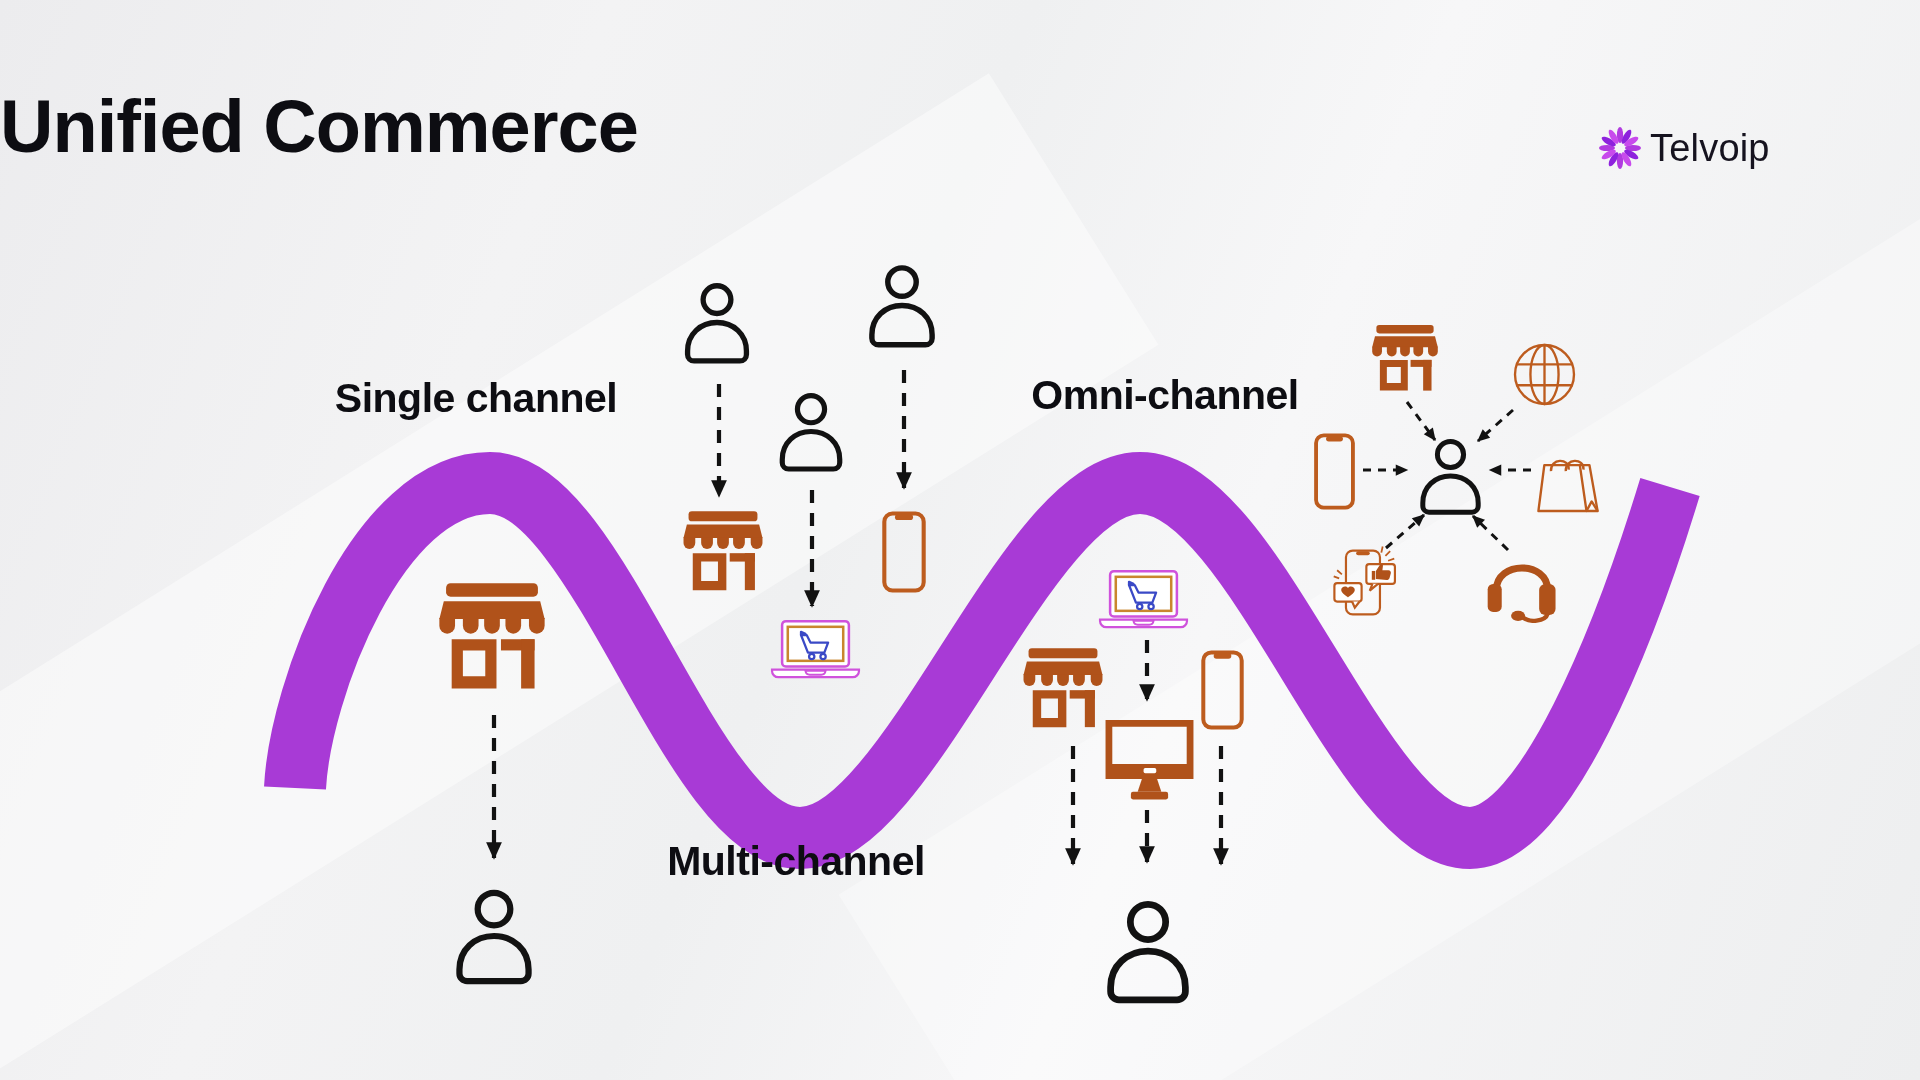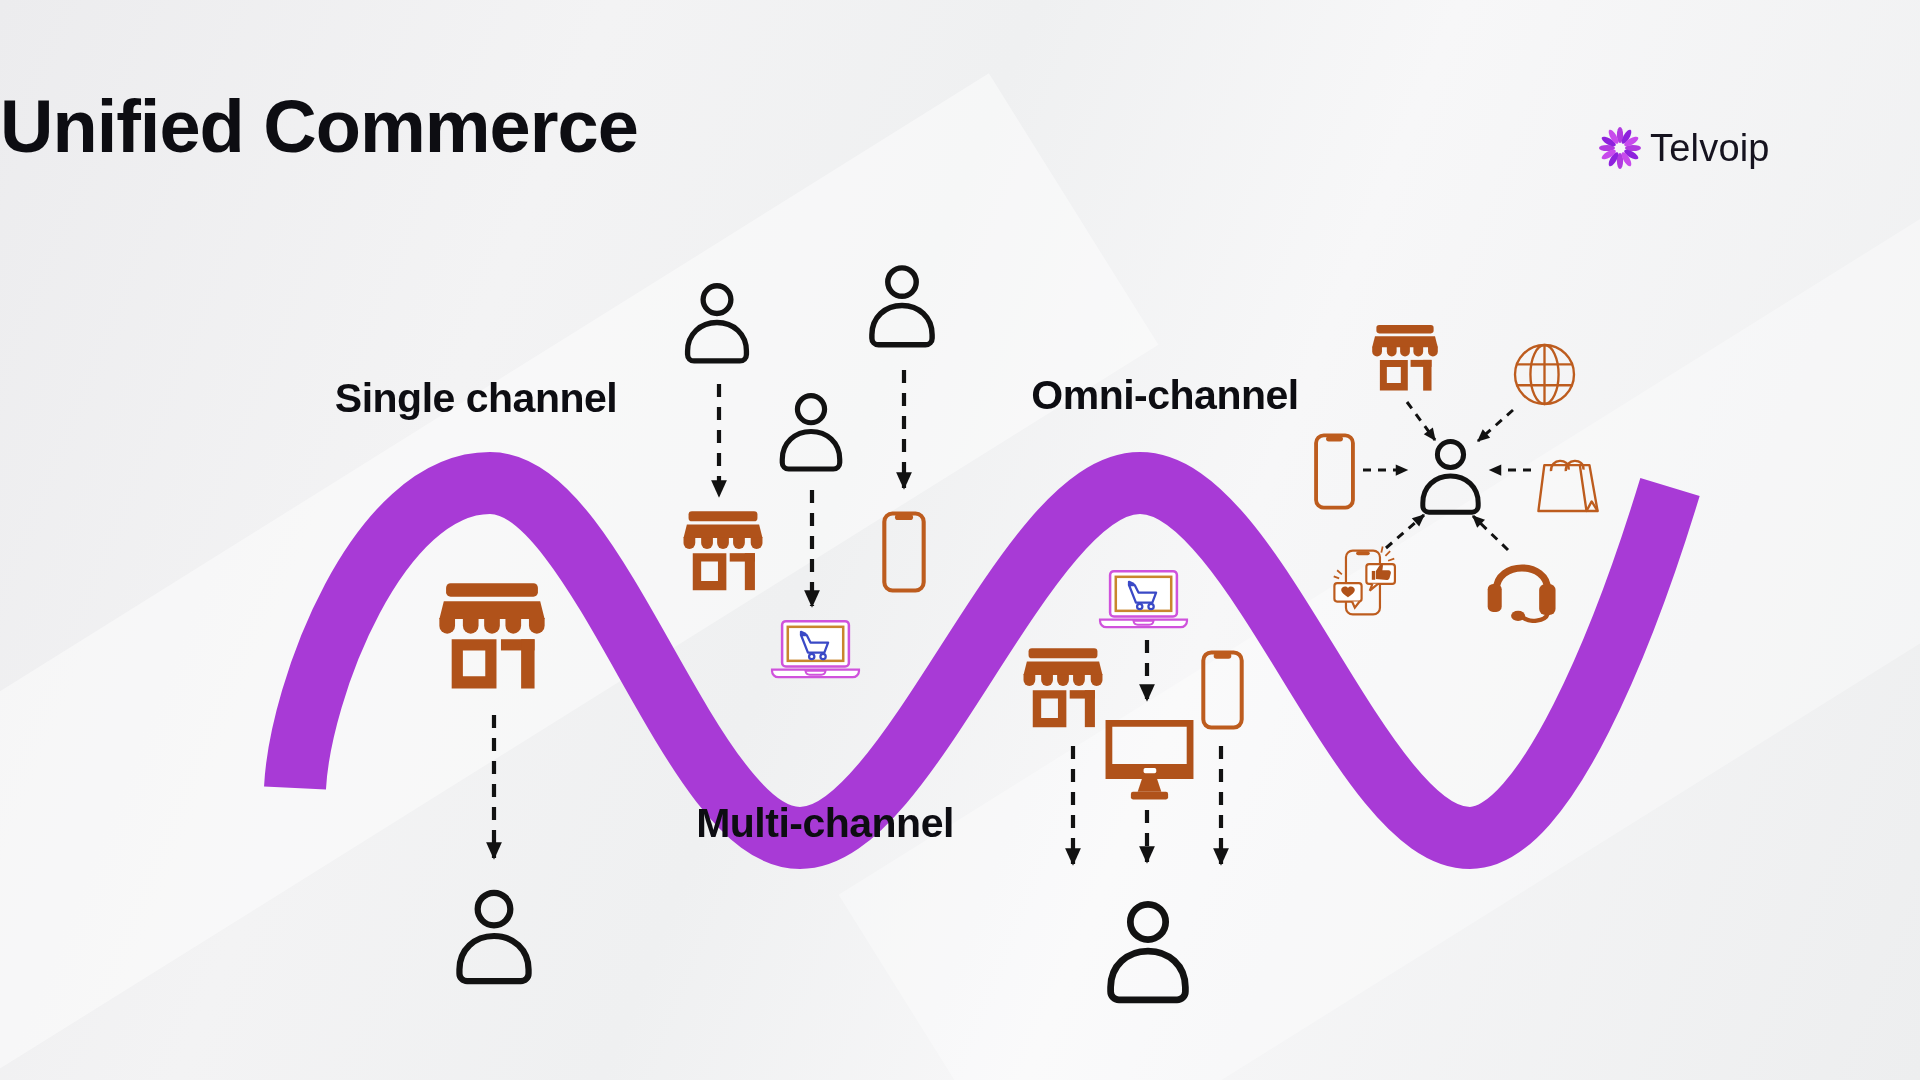--- a/index.html
+++ b/index.html
@@ -27,21 +27,21 @@
   .overlay{position:absolute;left:0;top:0;width:1920px;height:1080px;}
   .page-title{
     position:absolute;left:0;top:84px;width:100%;text-align:left;
     font-size:74px;font-weight:700;letter-spacing:-1px;color:var(--text-black);
   }
   .stage-label{
     position:absolute;transform:translateX(-50%);white-space:nowrap;
     font-size:41px;font-weight:700;color:var(--text-black);letter-spacing:-.5px;
   }
   .stage-label.single{left:476px;top:375px;}
-  .stage-label.multi{left:796px;top:800px;margin-left:29px;}
+  .stage-label.multi{left:796px;top:838px;}
   .stage-label.omni{left:1123px;top:372px;margin-left:42px;}
   .stage-label.unified{left:1483px;top:848px;}
   .brand{position:absolute;left:1598px;top:126px;display:flex;align-items:center;gap:8px;}
   .brand-text{font-size:38px;font-weight:400;color:#16131f;letter-spacing:.2px;text-align:right;}
   .icon{position:absolute;display:block;}
   .hidden-defs{position:absolute;width:0;height:0;overflow:hidden;}
 </style>
 </head>
 <body>
 

